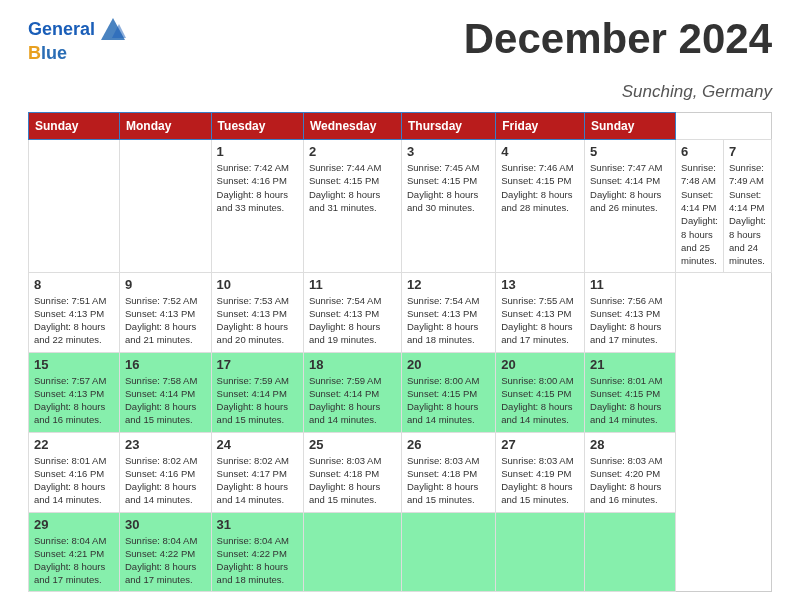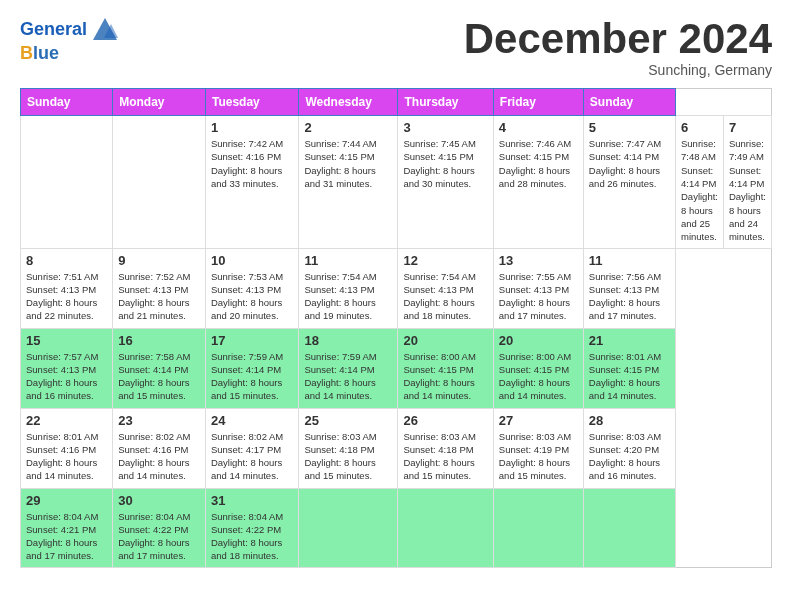--- a/index.html
+++ b/index.html
@@ -6,21 +6,21 @@
     body {
       font-family: Arial, sans-serif;
       background: #fff;
       width: 792px;
       height: 612px;
       overflow: hidden;
     }
     .page {
       width: 792px;
       min-height: 612px;
-      padding: 16px 20px 10px 20px;
+      padding: 16px 20px 10px 28px;
       background: #fff;
     }
     .header {
       display: flex;
       justify-content: space-between;
       align-items: flex-start;
       margin-bottom: 10px;
     }
     .logo {
       display: flex;
@@ -43,31 +43,32 @@
     .title-block {
       text-align: right;
     }
     .month-title {
       font-size: 42px;
       font-weight: bold;
       color: #333;
       line-height: 1.1;
     }
     .subtitle {
-      font-size: 14px;
+      font-size: 17px;
       color: #555;
-      margin-top: 0;
+      margin-top: 20px;
+      font-style: italic;
     }
     .calendar {
       width: 100%;
       border-collapse: collapse;
       border: 1px solid #ccc;
     }
     .calendar th {
-      background: #d946ef;
+      background: #b91c1c;
       color: #fff;
       font-size: 12px;
       font-weight: bold;
       padding: 6px 6px;
       text-align: left;
       border: 1px solid #3a7dc5;
     }
     .calendar td {
       width: calc(100% / 7);
       vertical-align: top;

